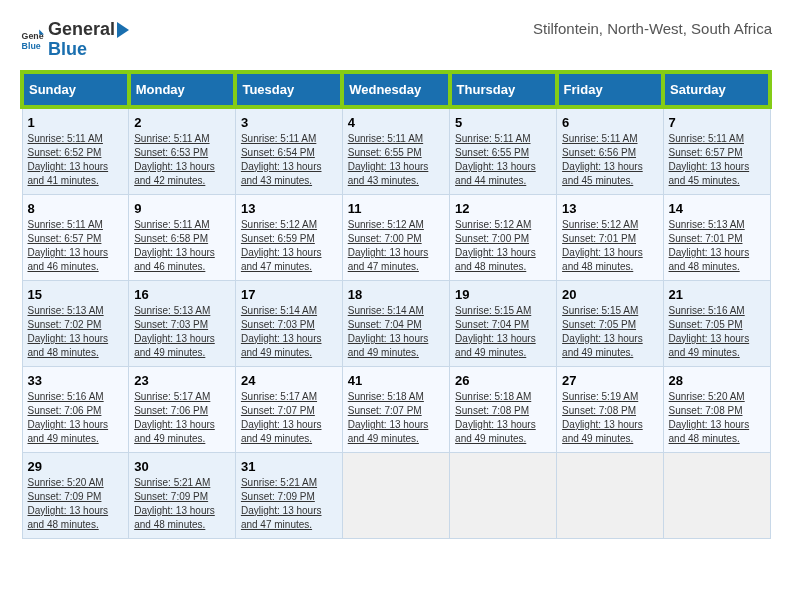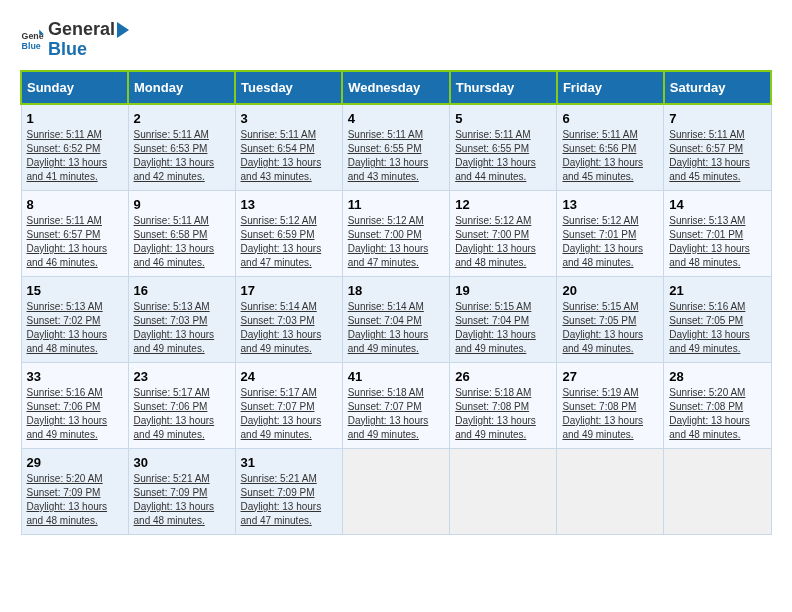--- a/index.html
+++ b/index.html
@@ -56,21 +56,21 @@
     }
     .calendar thead tr {
       background-color: #1a6faf;
       color: white;
     }
     .calendar thead th {
       padding: 8px 5px;
       font-size: 13px;
       font-weight: bold;
       text-align: left;
-      border: 2px solid #84cc16;
+      border: 4px solid #84cc16;
     }
     .calendar tbody tr {
       vertical-align: top;
     }
     .calendar tbody tr:nth-child(odd) {
       background-color: #e8f1fa;
     }
     .calendar tbody tr:nth-child(even) {
       background-color: #f5f9ff;
     }
@@ -113,20 +113,21 @@
         <svg width="16" height="20" viewBox="0 0 16 20" style="margin-left:2px">
           <polygon points="0,2 12,10 0,18" fill="#1a6faf"></polygon>
         </svg>
       </div>
       <div>
         <span class="logo-text-blue">Blue</span>
       </div>
     </div>
   </div>
   <div class="title-area">
+    <div class="subtitle">Stilfontein, North-West, South Africa</div>
   </div>
 </div>
 
 <table class="calendar">
   <thead>
     <tr>
     <th>Sunday</th>
         <th>Monday</th>
         <th>Tuesday</th>
         <th>Wednesday</th>

